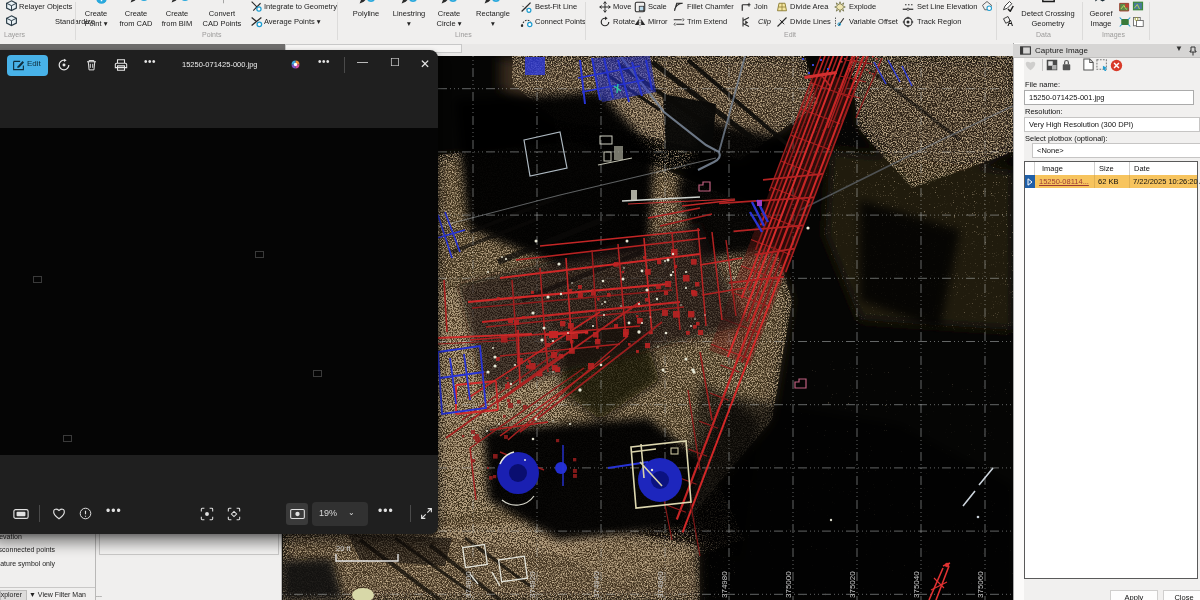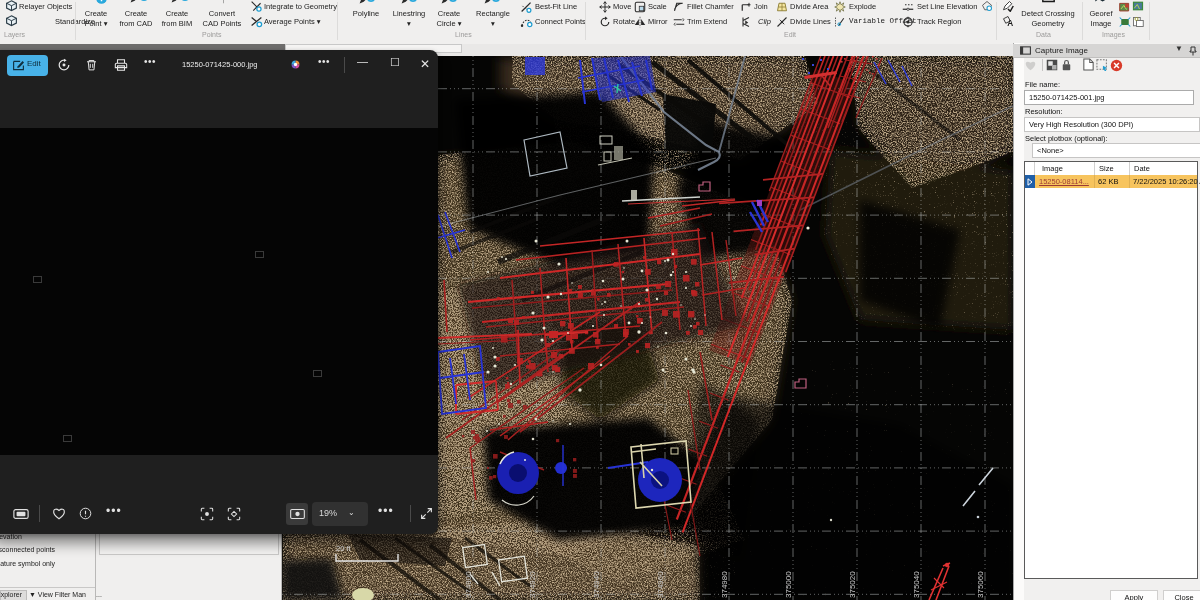--- a/index.html
+++ b/index.html
@@ -283,21 +283,21 @@
       <use href="#i-dlines"></use>
     </svg>
   <span class="rtxt" style="left:790px;top:17px;">Divide Lines</span>
   <svg class="ricon" style="left:834px;top:1px;width:12px;height:12px;">
       <use href="#i-expl"></use>
     </svg>
   <span class="rtxt" style="left:849px;top:2px;">Explode</span>
   <svg class="ricon" style="left:834px;top:16px;width:12px;height:12px;">
       <use href="#i-voff"></use>
     </svg>
-  <span class="rtxt" style="left:849px;top:17px;font-family:Liberation Mono, monospace;">Variable Offset</span>
+  <span class="rtxt" style="left:849px;top:17px;">Variable Offset</span>
   <span class="rgl" style="left:784px;">Edit</span>
 
   <svg class="ricon" style="left:902px;top:1px;width:12px;height:12px;">
       <use href="#i-sline"></use>
     </svg>
   <span class="rtxt" style="left:917px;top:2px;">Set Line Elevation</span>
   <svg class="ricon" style="left:981px;top:0px;width:12px;height:12px;">
       <use href="#i-polyref"></use>
     </svg>
   <svg class="ricon" style="left:902px;top:16px;width:12px;height:12px;">

